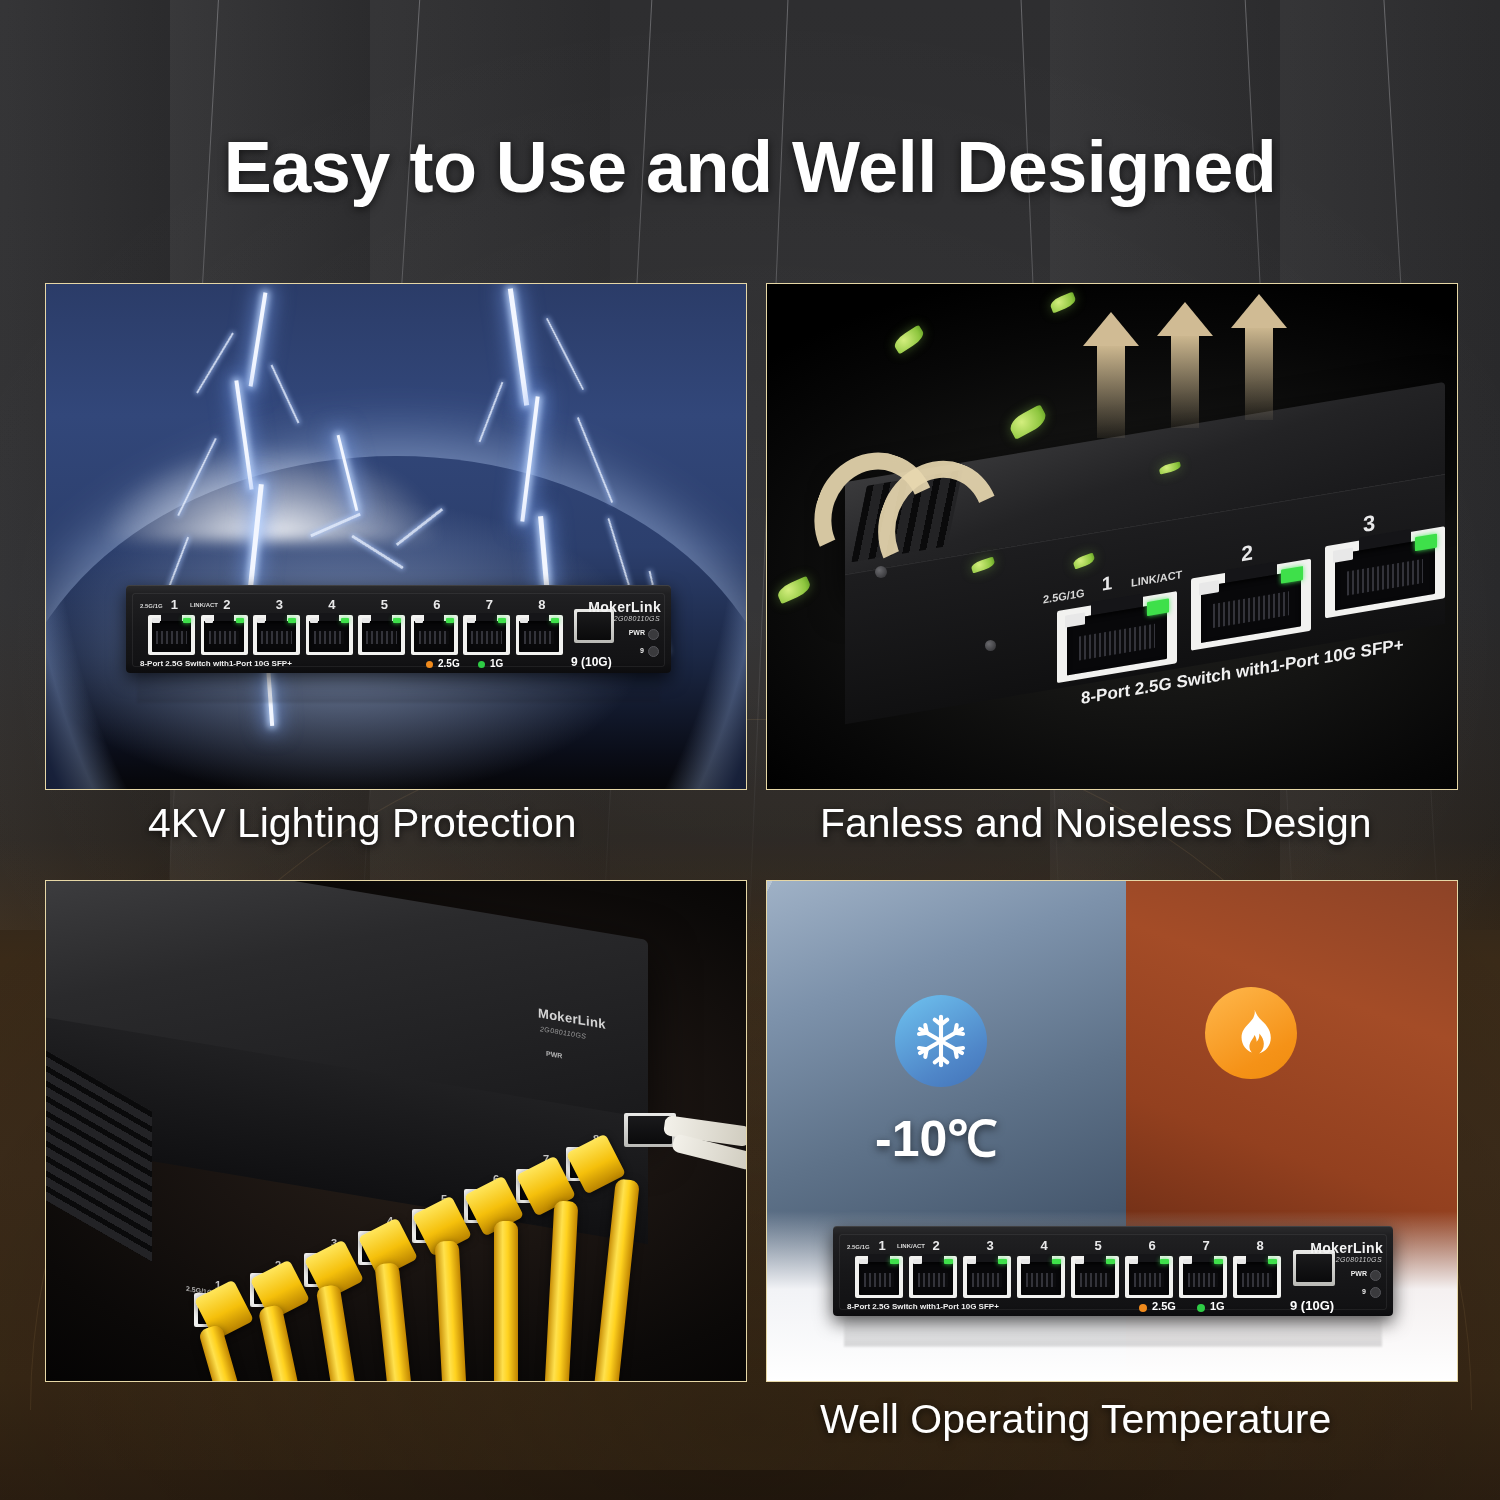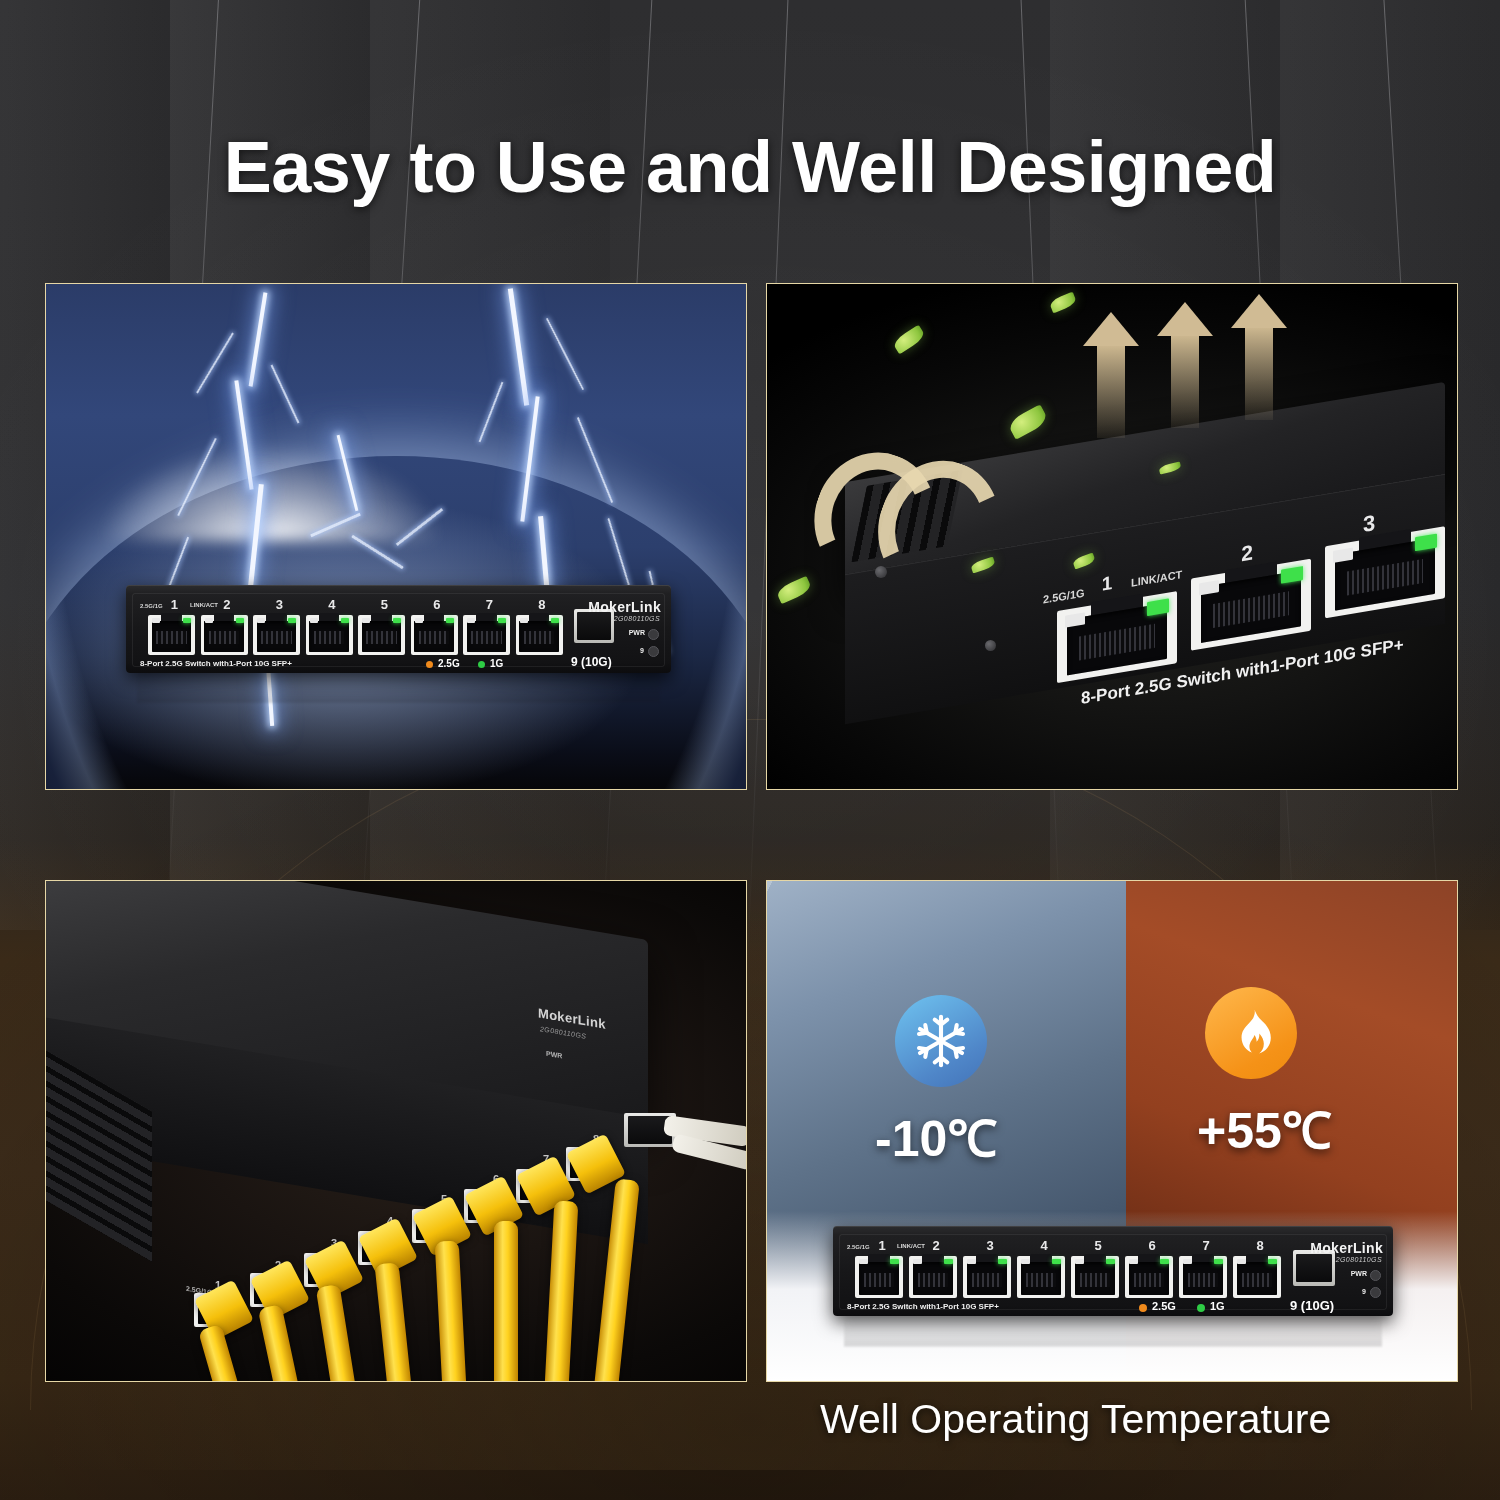--- a/index.html
+++ b/index.html
@@ -316,20 +316,21 @@
 
       <div class="swBrand" style="right:10px;top:14px;font-size:14px;">MokerLink</div>
       <div class="swModel" style="right:11px;top:30px;font-size:7px;">2G080110GS</div>
       <div class="pwrLbl" style="right:26px;top:44px;font-size:7px;">PWR</div>
       <div class="ledDotS" style="right:12px;top:44px;width:9px;height:9px;"></div>
       <div class="pwrLbl" style="right:27px;top:62px;font-size:7px;">9</div>
       <div class="ledDotS" style="right:12px;top:61px;width:9px;height:9px;"></div>
       <div class="reflect"></div>
     </div>
   </div>
+  <div class="caption c1">4KV Lighting Protection</div>
 
   <div class="panel p2">
     <div class="dkbg"></div>
 
     <div style="position:absolute;left:78px;top:148px;width:600px;height:115px;
                 background:linear-gradient(170deg,#3a3a3c,#232325 44%,#161618);
                 transform:skewY(-9.5deg);border-radius:4px 4px 0 0;
                 box-shadow:0 10px 34px rgba(0,0,0,.7);"></div>
     <div style="position:absolute;left:78px;top:240px;width:600px;height:150px;
                 background:linear-gradient(to bottom,#1d1d1f,#101011);
@@ -394,20 +395,21 @@
     <div class="curveArrow" style="left:112px;top:176px;width:86px;height:100px;"></div>
 
     <div class="leaf" style="left:283px;top:12px;width:26px;height:13px;transform:rotate(-22deg);"></div>
     <div class="leaf" style="left:126px;top:48px;width:32px;height:15px;transform:rotate(-32deg);"></div>
     <div class="leaf" style="left:242px;top:128px;width:38px;height:20px;transform:rotate(-28deg);"></div>
     <div class="leaf" style="left:392px;top:180px;width:22px;height:8px;transform:rotate(-14deg);"></div>
     <div class="leaf" style="left:204px;top:276px;width:24px;height:10px;transform:rotate(-18deg);"></div>
     <div class="leaf" style="left:10px;top:298px;width:34px;height:16px;transform:rotate(-24deg);"></div>
     <div class="leaf" style="left:306px;top:272px;width:22px;height:10px;transform:rotate(-20deg);"></div>
   </div>
+  <div class="caption c2">Fanless and Noiseless Design</div>
 
   <div class="panel p3">
     <div class="ppbg"></div>
 
     <div style="position:absolute;left:-10px;top:8px;width:612px;height:188px;
                 background:linear-gradient(160deg,#434345,#2a2a2c 40%,#19191b);
                 transform:skewY(9.5deg);border-radius:5px;
                 box-shadow:0 18px 46px rgba(0,0,0,.75);"></div>
     <div style="position:absolute;left:-10px;top:186px;width:612px;height:126px;
                 background:linear-gradient(to bottom,#202022,#101012);transform:skewY(9.5deg);"></div>
@@ -526,21 +528,20 @@
         </g>
       </svg>
     </div>
     <div class="tempLabel" style="left:108px;top:222px;">-10℃</div>
 
     <div class="badge badgeHot" style="left:438px;top:106px;">
       <svg width="54" height="54" viewBox="0 0 24 24">
         <path fill="#fff" d="M13.6 1.5c.5 3-1.1 4.7-2.6 6.3C9.3 9.6 7.8 11.2 7.8 14c0 3.4 2.3 5.9 4.6 6.7-.9-1-1.3-2.2-1-3.6.3-1.6 1.7-2.6 2.2-4.2.6 1 .9 1.9.9 3 .9-1 1.3-2.3 1.2-3.7 1.3 1.4 2 3.1 2 4.6 0 2-.9 3.4-2.1 4.3 3-.9 5.2-3.6 5.2-7 0-4.1-2.8-6.4-4.4-8C14.9 4.7 14.1 3 13.6 1.5z"></path>
       </svg>
     </div>
-    <div class="tempLabel" style="left:430px;top:214px;">+55℃</div>
 
     <div class="glassBot"></div>
 
     <div class="sw" style="left:66px;top:345px;width:560px;height:90px;">
       <div class="swBody"></div>
       <div class="swBevel"></div>
 
       <div class="sideLbl" style="left:14px;top:18px;font-size:6px;">2.5G/1G</div>
       <div class="sideLbl" style="left:64px;top:17px;font-size:6px;">LINK/ACT</div>
 

